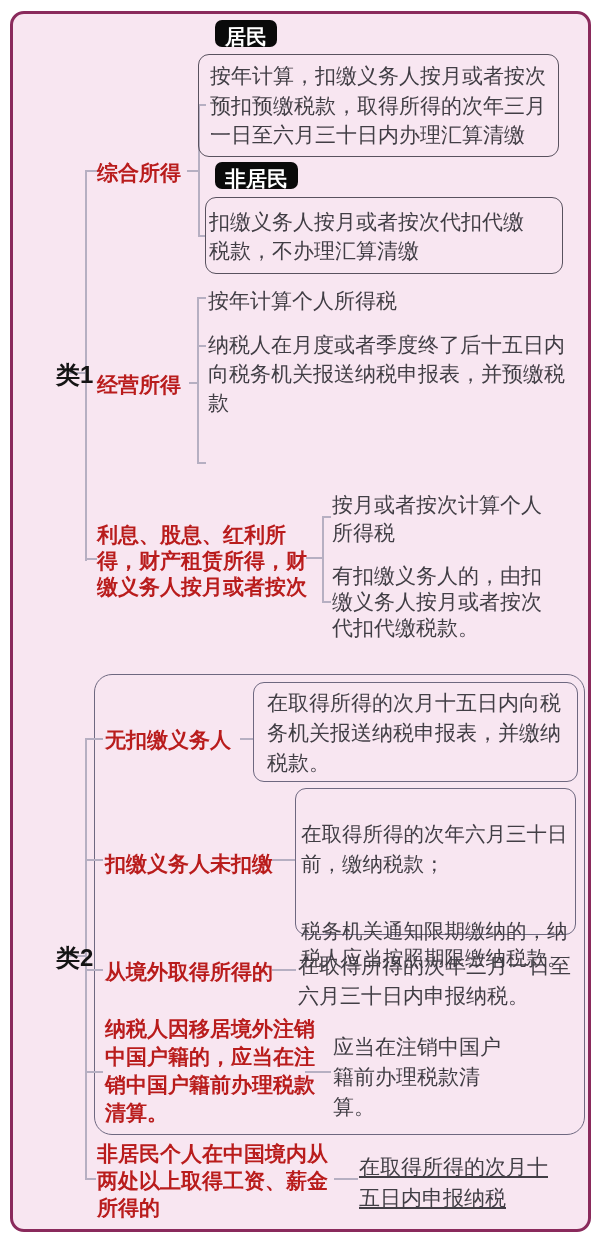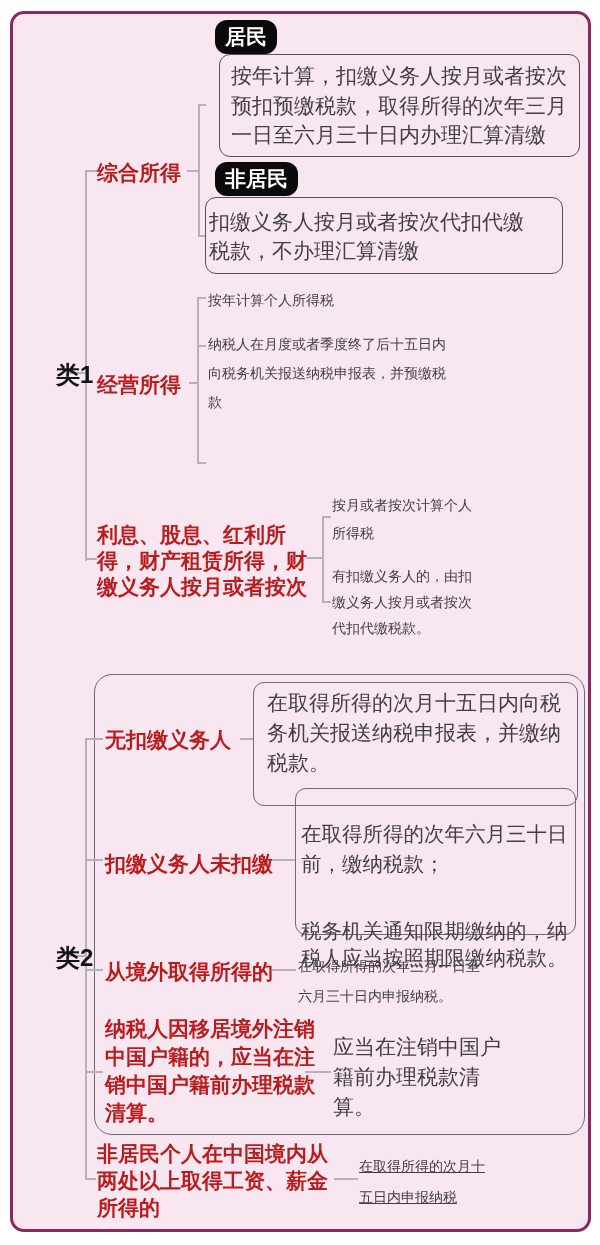--- a/index.html
+++ b/index.html
@@ -6,21 +6,21 @@
   #stage{
     position:relative;width:600px;height:1245px;background:#ffffff;overflow:hidden;
     font-family:"Liberation Sans","DejaVu Sans",sans-serif;
   }
   #panel{
     position:absolute;left:10px;top:11px;width:575px;height:1215px;
     background:#f8e6f1;border:3.5px solid #8a2a5c;border-radius:14px;
   }
   .tag{
     position:absolute;background:#0a0a0a;color:#ffffff;font-weight:bold;
-    font-size:21px;line-height:1;padding:6px 10px 7px 10px;border-radius:12px;
+    font-size:21px;line-height:1;padding:6px 10px 0 10px;border-radius:7px;
     white-space:nowrap;
   }
   .nbox{
     position:absolute;border:1.5px solid #59525f;border-radius:11px;
     color:#413e45;font-size:21px;white-space:pre-line;box-sizing:border-box;
   }
   .nbox2{
     position:absolute;border:1.5px solid #6e6880;border-radius:11px;
     color:#413e45;font-size:21px;white-space:pre-line;box-sizing:border-box;
   }
@@ -29,21 +29,21 @@
     background:transparent;
   }
   .blabel{
     position:absolute;color:#b91c1c;font-weight:bold;font-size:21px;
     white-space:pre-line;letter-spacing:0px;
   }
   .root{
     position:absolute;color:#141414;font-weight:bold;font-size:24px;white-space:nowrap;margin-left:28px;
   }
   .ptext{
-    position:absolute;color:#413e45;font-size:14px;white-space:pre-line;
+    position:absolute;color:#413e45;font-size:21px;white-space:pre-line;
   }
   .conn{position:absolute;background:#b6afc2;}
   .h{height:2px;}
   .v{width:2px;}
 </style>
 </head>
 <body>
 
 <div id="stage">
   <div id="panel"></div>
@@ -55,21 +55,21 @@
 
   <div class="root" style="left:28px;top:359px;">类1</div>
 
   <div class="blabel" style="left:97px;top:159px;">综合所得</div>
   <div class="conn h" style="left:187px;top:170px;width:12px;"></div>
   <div class="conn v" style="left:198px;top:104px;height:133px;"></div>
   <div class="conn h" style="left:198px;top:104px;width:8px;"></div>
   <div class="conn h" style="left:198px;top:235px;width:8px;"></div>
 
   <div class="tag" style="left:215px;top:20px;">居民</div>
-  <div class="nbox" style="left:219px;top:54px;width:361px;height:103px;padding:6px 11px;line-height:29.5px;">按年计算，扣缴义务人按月或者按次
+  <div class="nbox" style="left:198px;top:54px;width:361px;height:103px;padding:6px 11px;line-height:29.5px;">按年计算，扣缴义务人按月或者按次
 预扣预缴税款，取得所得的次年三月
 一日至六月三十日内办理汇算清缴</div>
 
   <div class="tag" style="left:215px;top:162px;">非居民</div>
   <div class="nbox" style="left:205px;top:197px;width:358px;height:77px;padding:9px 3px;line-height:29px;">扣缴义务人按月或者按次代扣代缴
 税款，不办理汇算清缴</div>
 
   <div class="blabel" style="left:97px;top:371px;">经营所得</div>
   <div class="conn h" style="left:189px;top:382px;width:9px;"></div>
   <div class="conn v" style="left:197px;top:297px;height:166px;"></div>
@@ -103,21 +103,21 @@
   <div class="conn h" style="left:85px;top:859px;width:18px;"></div>
   <div class="conn h" style="left:67px;top:955px;width:18px;"></div>
   <div class="conn h" style="left:85px;top:969px;width:18px;"></div>
   <div class="conn h" style="left:85px;top:1071px;width:18px;"></div>
   <div class="conn h" style="left:85px;top:1178px;width:11px;"></div>
 
   <div class="root" style="left:28px;top:942px;">类2</div>
 
   <div class="blabel" style="left:105px;top:726px;">无扣缴义务人</div>
   <div class="conn h" style="left:240px;top:738px;width:13px;"></div>
-  <div class="nbox2" style="left:253px;top:682px;width:325px;height:124px;padding:5px 13px;line-height:30px;">在取得所得的次月十五日内向税
+  <div class="nbox2" style="left:253px;top:682px;width:325px;height:100px;padding:5px 13px;line-height:30px;">在取得所得的次月十五日内向税
 务机关报送纳税申报表，并缴纳
 税款。</div>
 
   <div class="blabel" style="left:105px;top:850px;">扣缴义务人未扣缴</div>
   <div class="conn h" style="left:272px;top:859px;width:23px;"></div>
   <div class="nbox2" style="left:295px;top:788px;width:281px;height:147px;padding:6px 5px;font-size:20.5px;">
     <div style="line-height:30px;white-space:pre-line;">在取得所得的次年六月三十日
 前，缴纳税款；</div>
     <div style="line-height:27px;white-space:pre-line;margin-top:14px;">税务机关通知限期缴纳的，纳
 税人应当按照期限缴纳税款。</div>

